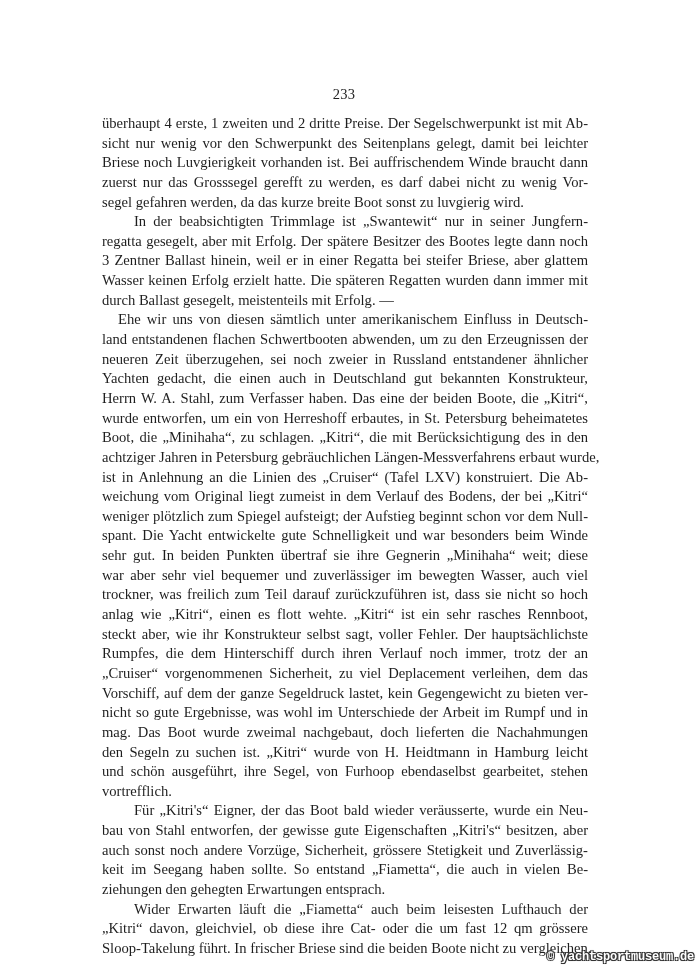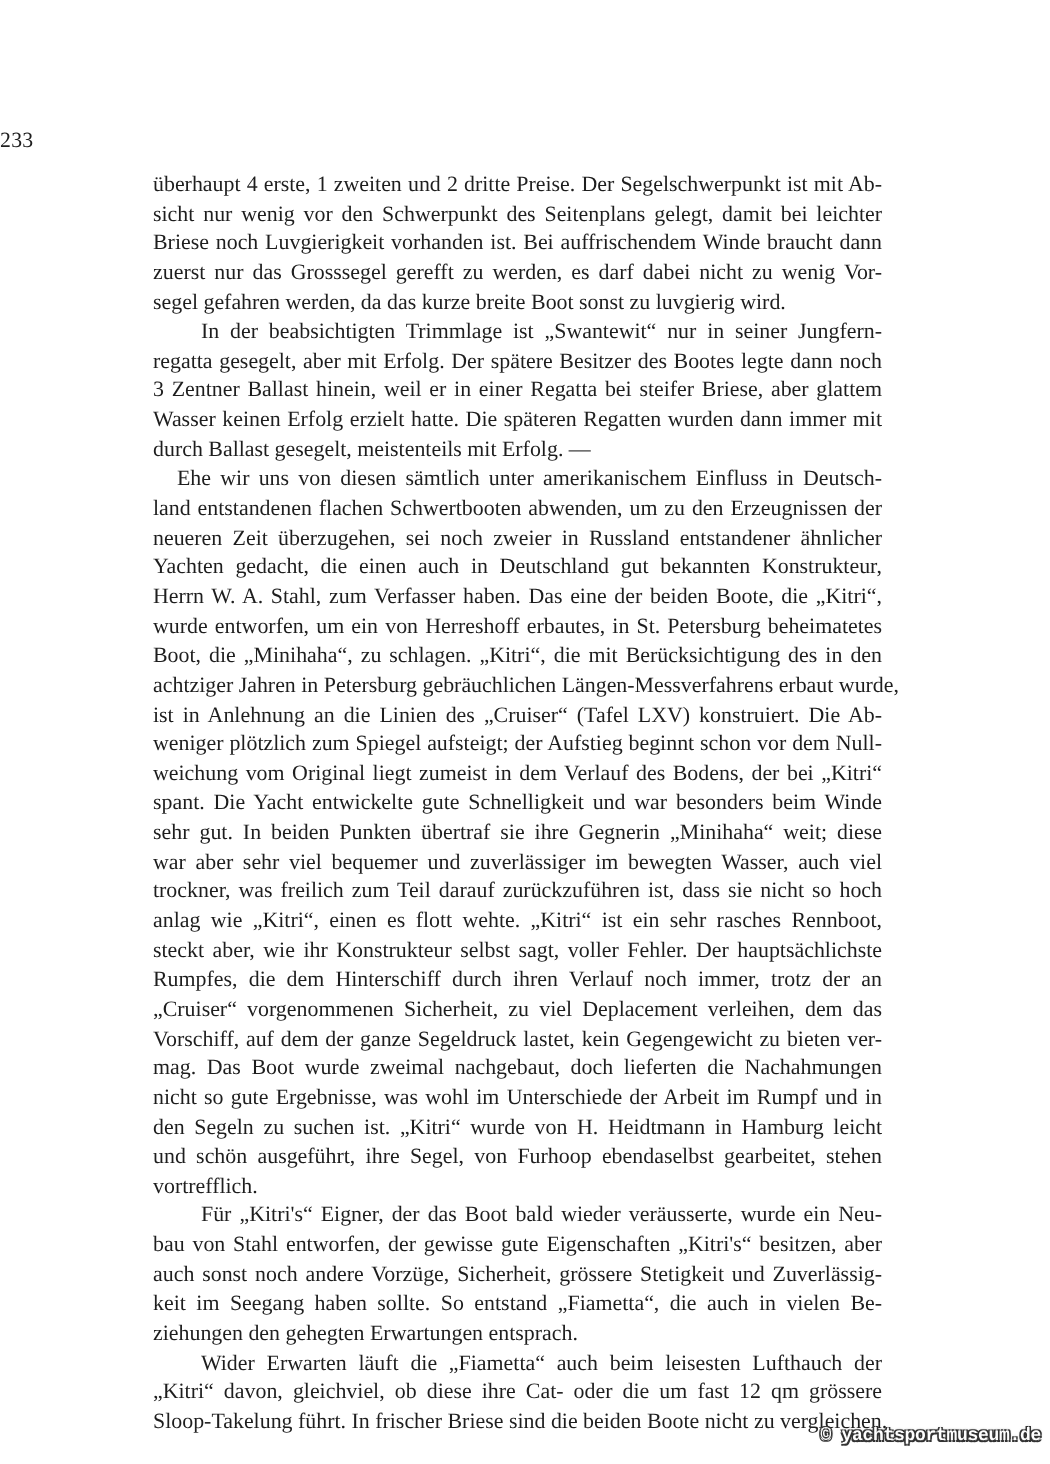--- a/index.html
+++ b/index.html
@@ -1,21 +1,21 @@
 <!DOCTYPE html>
 <html><head>
 <meta charset="utf-8">
 <style>
   html, body { margin: 0; padding: 0; }
   body {
     width: 700px; height: 976px; background: #ffffff; position: relative; overflow: hidden;
     font-family: "Liberation Serif", "DejaVu Serif", serif; color: #1e1e1e;
   }
   .page-number {
-    position: absolute; top: 86px; left: 0; width: 688px; text-align: left;
+    position: absolute; top: 86px; left: 0; width: 688px; text-align: center;
     font-size: 14.5px; letter-spacing: 0.2px;
   }
   .body-text {
     position: absolute; top: 114px; left: 102px; width: 486px;
   }
   .line {
     display: block; height: 19.65px; line-height: 19.65px; font-size: 14.6px;
     text-align: justify; text-align-last: justify; white-space: nowrap; overflow: visible;
   }
   .line.last { text-align-last: left; }
@@ -55,33 +55,33 @@
   <div>
     <span class="line indent-small">Ehe wir uns von diesen sämtlich unter amerikanischem Einfluss in Deutsch-</span>
     <span class="line">land entstandenen flachen Schwertbooten abwenden, um zu den Erzeugnissen der</span>
     <span class="line">neueren Zeit überzugehen, sei noch zweier in Russland entstandener ähnlicher</span>
     <span class="line">Yachten gedacht, die einen auch in Deutschland gut bekannten Konstrukteur,</span>
     <span class="line">Herrn W. A. Stahl, zum Verfasser haben. Das eine der beiden Boote, die „Kitri“,</span>
     <span class="line">wurde entworfen, um ein von Herreshoff erbautes, in St. Petersburg beheimatetes</span>
     <span class="line">Boot, die „Minihaha“, zu schlagen. „Kitri“, die mit Berücksichtigung des in den</span>
     <span class="line">achtziger Jahren in Petersburg gebräuchlichen Längen-Messverfahrens erbaut wurde,</span>
     <span class="line">ist in Anlehnung an die Linien des „Cruiser“ (Tafel LXV) konstruiert. Die Ab-</span>
+    <span class="line">weichung vom Original liegt zumeist in dem Verlauf des Bodens, der bei „Kitri“</span>
     <span class="line">weniger plötzlich zum Spiegel aufsteigt; der Aufstieg beginnt schon vor dem Null-</span>
-    <span class="line">weichung vom Original liegt zumeist in dem Verlauf des Bodens, der bei „Kitri“</span>
     <span class="line">spant. Die Yacht entwickelte gute Schnelligkeit und war besonders beim Winde</span>
     <span class="line">sehr gut. In beiden Punkten übertraf sie ihre Gegnerin „Minihaha“ weit; diese</span>
     <span class="line">war aber sehr viel bequemer und zuverlässiger im bewegten Wasser, auch viel</span>
     <span class="line">trockner, was freilich zum Teil darauf zurückzuführen ist, dass sie nicht so hoch</span>
     <span class="line">anlag wie „Kitri“, einen es flott wehte. „Kitri“ ist ein sehr rasches Rennboot,</span>
     <span class="line">steckt aber, wie ihr Konstrukteur selbst sagt, voller Fehler. Der hauptsächlichste</span>
     <span class="line">Rumpfes, die dem Hinterschiff durch ihren Verlauf noch immer, trotz der an</span>
     <span class="line">„Cruiser“ vorgenommenen Sicherheit, zu viel Deplacement verleihen, dem das</span>
     <span class="line">Vorschiff, auf dem der ganze Segeldruck lastet, kein Gegengewicht zu bieten ver-</span>
+    <span class="line">nicht so gute Ergebnisse, was wohl im Unterschiede der Arbeit im Rumpf und in</span>
     <span class="line">mag. Das Boot wurde zweimal nachgebaut, doch lieferten die Nachahmungen</span>
-    <span class="line">nicht so gute Ergebnisse, was wohl im Unterschiede der Arbeit im Rumpf und in</span>
     <span class="line">den Segeln zu suchen ist. „Kitri“ wurde von H. Heidtmann in Hamburg leicht</span>
     <span class="line">und schön ausgeführt, ihre Segel, von Furhoop ebendaselbst gearbeitet, stehen</span>
     <span class="line last">vortrefflich.</span>
   </div>
 
   <div>
     <span class="line indent">Für „Kitri's“ Eigner, der das Boot bald wieder veräusserte, wurde ein Neu-</span>
     <span class="line">bau von Stahl entworfen, der gewisse gute Eigenschaften „Kitri's“ besitzen, aber</span>
     <span class="line">auch sonst noch andere Vorzüge, Sicherheit, grössere Stetigkeit und Zuverlässig-</span>
     <span class="line">keit im Seegang haben sollte. So entstand „Fiametta“, die auch in vielen Be-</span>

